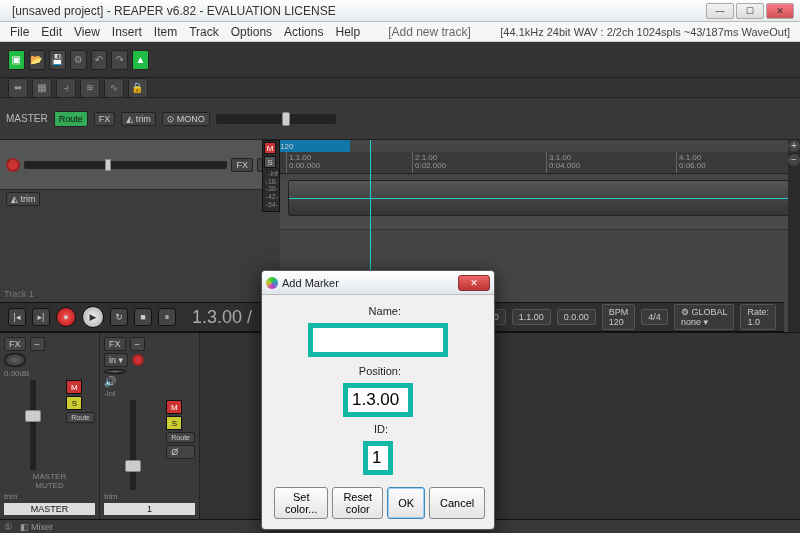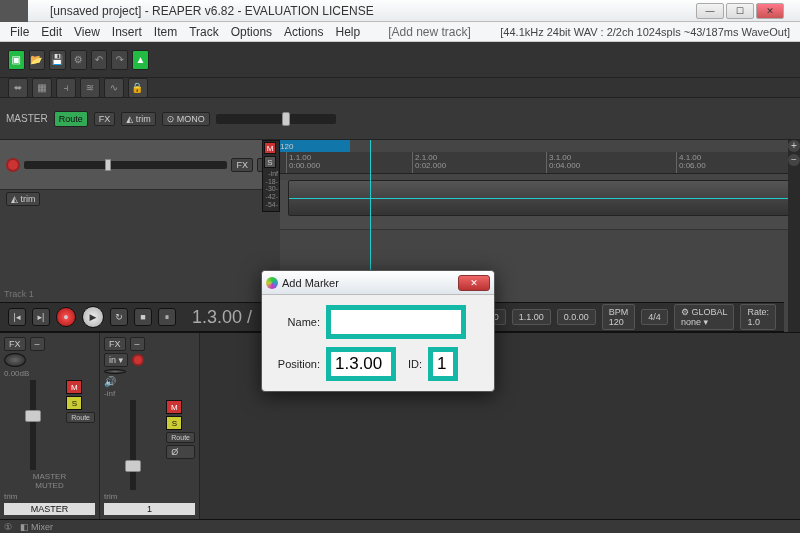--- a/index.html
+++ b/index.html
@@ -1,19 +1,19 @@
 <!DOCTYPE html>
 <html><head>
 <meta charset="utf-8">
 <style>
   * { box-sizing: border-box; margin: 0; padding: 0; font-family: "Segoe UI", Tahoma, sans-serif; }
   body { background: #555; width: 800px; height: 533px; overflow: hidden; position: relative; font-size: 11px; color: #ccc; }
   
   
-  .win-titlebar { height: 22px; background: linear-gradient(#fdfdfd, #e8ecef); display: flex; align-items: center; justify-content: space-between; padding: 0 16px; border-bottom: 1px solid #bbb; margin-left: 28px; }
+  .win-titlebar { height: 22px; background: linear-gradient(#fdfdfd, #e8ecef); display: flex; align-items: center; justify-content: space-between; padding: 0 6px; border-bottom: 1px solid #bbb; }
   .win-title { color: #333; font-size: 12px; padding-left: 6px; }
   .win-btns { display: flex; gap: 2px; }
   .win-btn { width: 28px; height: 16px; background: linear-gradient(#f3f3f3,#ddd); border: 1px solid #aaa; border-radius: 2px; display:flex;align-items:center;justify-content:center;color:#333;font-size:9px;}
   .win-btn.close { background: linear-gradient(#f78,#c55);}
   
   
   .menubar { height: 20px; background: #f4f6f8; display: flex; align-items: center; gap: 12px; padding: 0 10px; color: #333; font-size: 12px; border-bottom: 1px solid #ccc; }
   .menubar .spacer { flex: 1; }
   .menubar .menu-item { cursor: pointer; }
   .menubar .status-right { color: #444; font-size: 11px; }
@@ -83,21 +83,21 @@
   
   .statusbar { position:absolute;left:0;right:0;bottom:0;height:14px;background:#383838;display:flex;align-items:center;padding:0 4px;gap:8px;font-size:9px;color:#999;border-top:1px solid #111;}
   
   
   .dialog { position:absolute; left:261px; top:228px; width:234px; background:#f0f0f0; border:1px solid #555; box-shadow:0 4px 20px rgba(0,0,0,.6); border-radius:4px; color:#222; font-size:11px;}
   .dlg-title { height:24px; background:linear-gradient(#fff,#e0e6ec); display:flex;align-items:center;justify-content:space-between;padding:0 4px;border-bottom:1px solid #bbb;border-radius:4px 4px 0 0;}
   .dlg-title .t{display:flex;align-items:center;gap:4px;}
   .dlg-logo{width:12px;height:12px;border-radius:50%;background:conic-gradient(#3c3,#39c,#c3c,#cc3,#3c3);}
   .dlg-close{width:32px;height:16px;background:linear-gradient(#e66,#b33);border:1px solid #833;border-radius:3px;color:#fff;display:flex;align-items:center;justify-content:center;font-size:9px;}
   .dlg-body{padding:10px 12px;display:flex;flex-direction:column;gap:8px;}
-  .frow{display:flex;align-items:center;gap:6px;}
+  .frow{display:flex;align-items:center;gap:6px;flex-direction:column;}
   .frow label{width:46px;text-align:right;}
   .frow input{border:5px solid #14b8a6;padding:2px 4px;font-size:17px;}
   .dlg-btns{display:flex;gap:4px;justify-content:flex-start;padding-top:4px;}
   .dbtn{background:linear-gradient(#fdfdfd,#e4e4e4);border:1px solid #888;border-radius:3px;padding:3px 10px;font-size:11px;cursor:pointer;}
   .dbtn.primary{border:1px solid #48a;box-shadow:0 0 0 1px #9cf inset;}
   
   .sbplus{width:12px;height:12px;background:#444;border-radius:50%;color:#ccc;font-size:10px;text-align:center;line-height:12px;}
   .scrollbar-h{position:absolute;left:0;right:16px;bottom:0;height:12px;background:#2a2a2a;}
   .scrollbar-v{position:absolute;right:0;top:0;bottom:12px;width:12px;background:#2a2a2a;}
   .arrangewrap{position:relative;height:240px;}
@@ -304,16 +304,22 @@
       <div class="frow">
         <label>Name:</label>
         <input type="text" style="width: 140px;" value="">
       </div>
       <div class="frow">
         <label>Position:</label>
         <input type="text" style="width: 70px;" value="1.3.00">
         <label style="width:20px">ID:</label>
         <input type="text" style="width: 30px;" value="1">
       </div>
+      <div class="dlg-btns">
+        <button class="dbtn">Set color...</button>
+        <button class="dbtn">Reset color</button>
+        <button class="dbtn primary">OK</button>
+        <button class="dbtn">Cancel</button>
+      </div>
     </div>
   </div>
 
 </div>
 
 </body></html>

